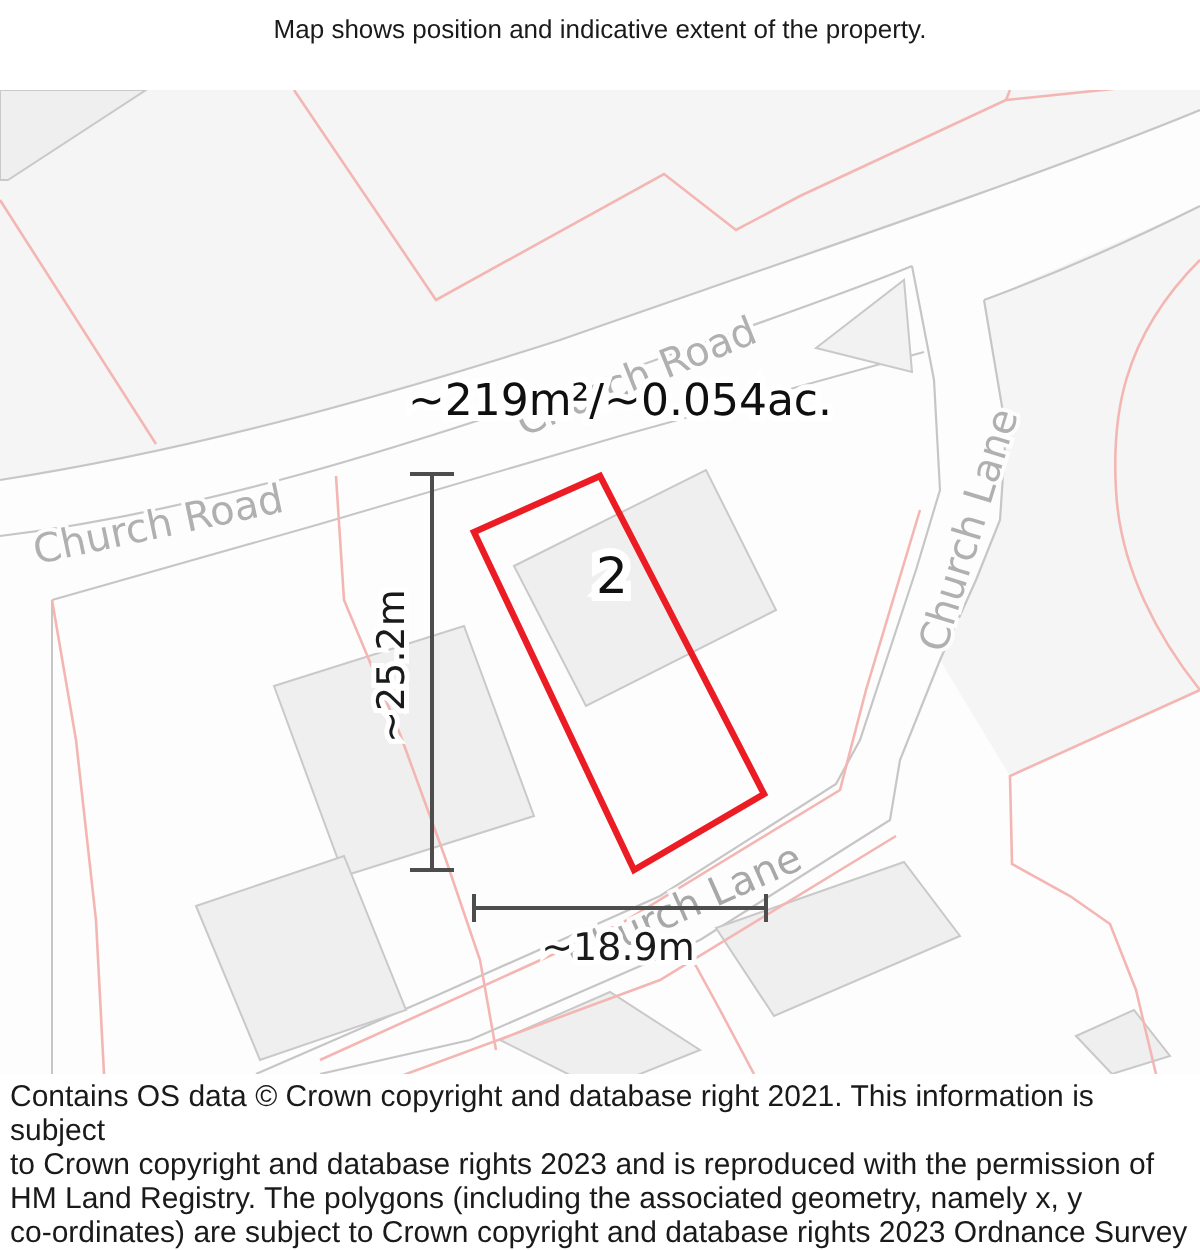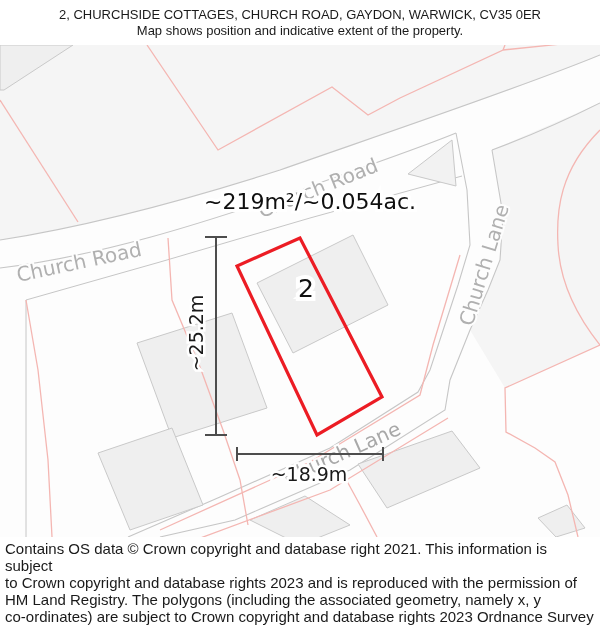--- a/index.html
+++ b/index.html
@@ -9,21 +9,20 @@
   .map-wrap{width:600px;height:492px;position:relative;}
   svg{display:block;}
   svg text{font-family:"DejaVu Sans",sans-serif;}
   .footer{height:88px;box-sizing:border-box;padding:3px 5px 0 5px;font-size:15px;
           line-height:17px;color:#1a1a1a;white-space:pre-line;}
 </style>
 </head>
 <body>
 
 <div class="header">
-  <span class="line">2, CHURCHSIDE COTTAGES, CHURCH ROAD, GAYDON, WARWICK, CV35 0ER</span>
   <span class="line">Map shows position and indicative extent of the property.</span>
 </div>
 
 <div class="map-wrap">
   <svg id="map-svg" width="600" height="492" viewBox="0 45 600 492" xmlns="http://www.w3.org/2000/svg">
       <rect x="0" y="45" width="600" height="492" fill="#fdfdfd"></rect>
       <path d="M0,45 L600,45 L600,55 C520,88 380,135 280,170 C180,202 90,226 0,240 Z" fill="#f5f5f5" stroke="none"></path>
       <path d="M492,150 L600,103 L600,345 L505,388 L470,330 L500,260 L503,215 Z" fill="#f5f5f5" stroke="none"></path>
       <path d="M0,240 C90,226 180,202 280,170 C380,135 520,88 600,55" fill="none" stroke="#c6c6c6" stroke-width="1.1"></path>
       <path d="M0,268 C100,256 200,224 300,190 C360,168 420,148 456,133" fill="none" stroke="#c6c6c6" stroke-width="1.1"></path>

